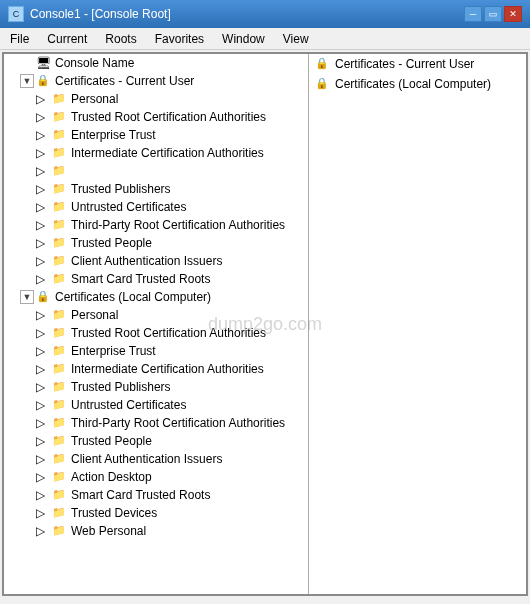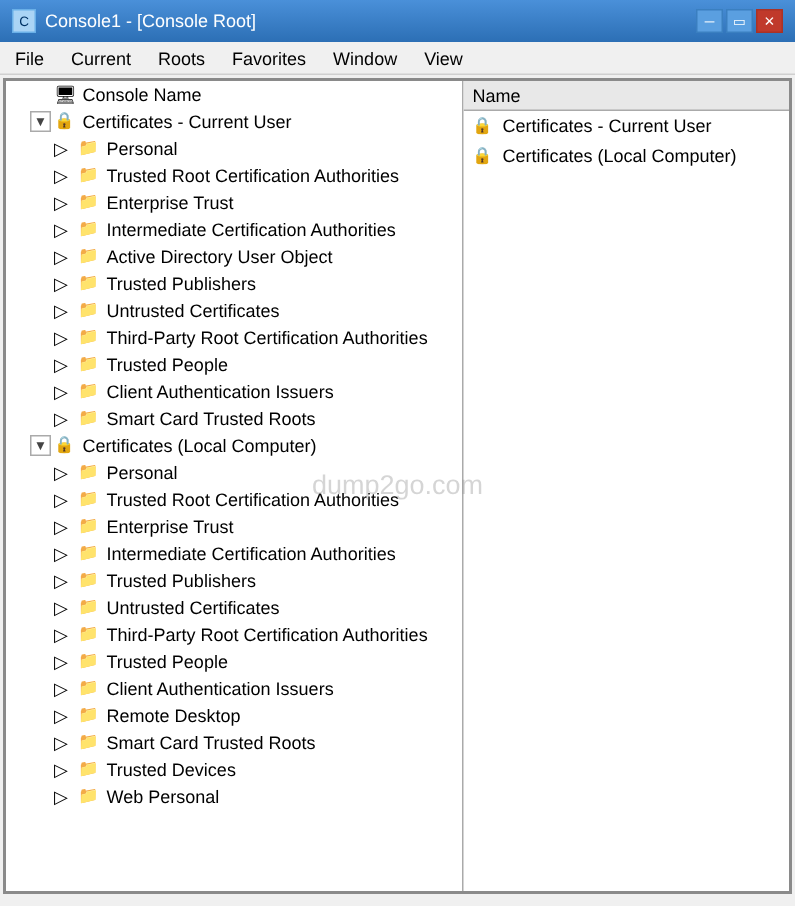--- a/index.html
+++ b/index.html
@@ -237,21 +237,20 @@
       <span class="tree-label">Enterprise Trust</span>
     </div>
           <div class="tree-row" style="padding-left: 32px;">
       <div style="width:14px;flex-shrink:0;margin-right:2px;">▷</div>
       <div style="width:16px;height:14px;flex-shrink:0;margin-right:3px;font-size:11px;color:#e8a000;">📁</div>
       <span class="tree-label">Intermediate Certification Authorities</span>
     </div>
           <div class="tree-row" style="padding-left: 32px;">
       <div style="width:14px;flex-shrink:0;margin-right:2px;">▷</div>
       <div style="width:16px;height:14px;flex-shrink:0;margin-right:3px;font-size:11px;color:#e8a000;">📁</div>
-      <span class="tree-label">Active Directory User Object</span>
     </div>
           <div class="tree-row" style="padding-left: 32px;">
       <div style="width:14px;flex-shrink:0;margin-right:2px;">▷</div>
       <div style="width:16px;height:14px;flex-shrink:0;margin-right:3px;font-size:11px;color:#e8a000;">📁</div>
       <span class="tree-label">Trusted Publishers</span>
     </div>
           <div class="tree-row" style="padding-left: 32px;">
       <div style="width:14px;flex-shrink:0;margin-right:2px;">▷</div>
       <div style="width:16px;height:14px;flex-shrink:0;margin-right:3px;font-size:11px;color:#e8a000;">📁</div>
       <span class="tree-label">Untrusted Certificates</span>
@@ -326,44 +325,41 @@
       <span class="tree-label">Trusted People</span>
     </div>
           <div class="tree-row" style="padding-left: 32px;">
       <div style="width:14px;flex-shrink:0;margin-right:2px;">▷</div>
       <div style="width:16px;height:14px;flex-shrink:0;margin-right:3px;font-size:11px;color:#e8a000;">📁</div>
       <span class="tree-label">Client Authentication Issuers</span>
     </div>
           <div class="tree-row" style="padding-left: 32px;">
       <div style="width:14px;flex-shrink:0;margin-right:2px;">▷</div>
       <div style="width:16px;height:14px;flex-shrink:0;margin-right:3px;font-size:11px;color:#e8a000;">📁</div>
-      <span class="tree-label">Remote Desktop</span>
+      <span class="tree-label">Action Desktop</span>
     </div>
           <div class="tree-row" style="padding-left: 32px;">
       <div style="width:14px;flex-shrink:0;margin-right:2px;">▷</div>
       <div style="width:16px;height:14px;flex-shrink:0;margin-right:3px;font-size:11px;color:#e8a000;">📁</div>
       <span class="tree-label">Smart Card Trusted Roots</span>
     </div>
           <div class="tree-row" style="padding-left: 32px;">
       <div style="width:14px;flex-shrink:0;margin-right:2px;">▷</div>
       <div style="width:16px;height:14px;flex-shrink:0;margin-right:3px;font-size:11px;color:#e8a000;">📁</div>
       <span class="tree-label">Trusted Devices</span>
     </div>
           <div class="tree-row" style="padding-left: 32px;">
       <div style="width:14px;flex-shrink:0;margin-right:2px;">▷</div>
       <div style="width:16px;height:14px;flex-shrink:0;margin-right:3px;font-size:11px;color:#e8a000;">📁</div>
       <span class="tree-label">Web Personal</span>
     </div>
         </div>
     </div>
 
     <div class="right-pane">
-      <div class="right-header">
-        <span>Name</span>
-      </div>
       <div id="right-items">
           <div class="right-item">
       <div style="width:16px;height:14px;flex-shrink:0;margin-right:4px;font-size:11px;">🔒</div>
       <span style="font-size:12px;">Certificates - Current User</span>
     </div>
           <div class="right-item">
       <div style="width:16px;height:14px;flex-shrink:0;margin-right:4px;font-size:11px;">🔒</div>
       <span style="font-size:12px;">Certificates (Local Computer)</span>
     </div>
         </div>

